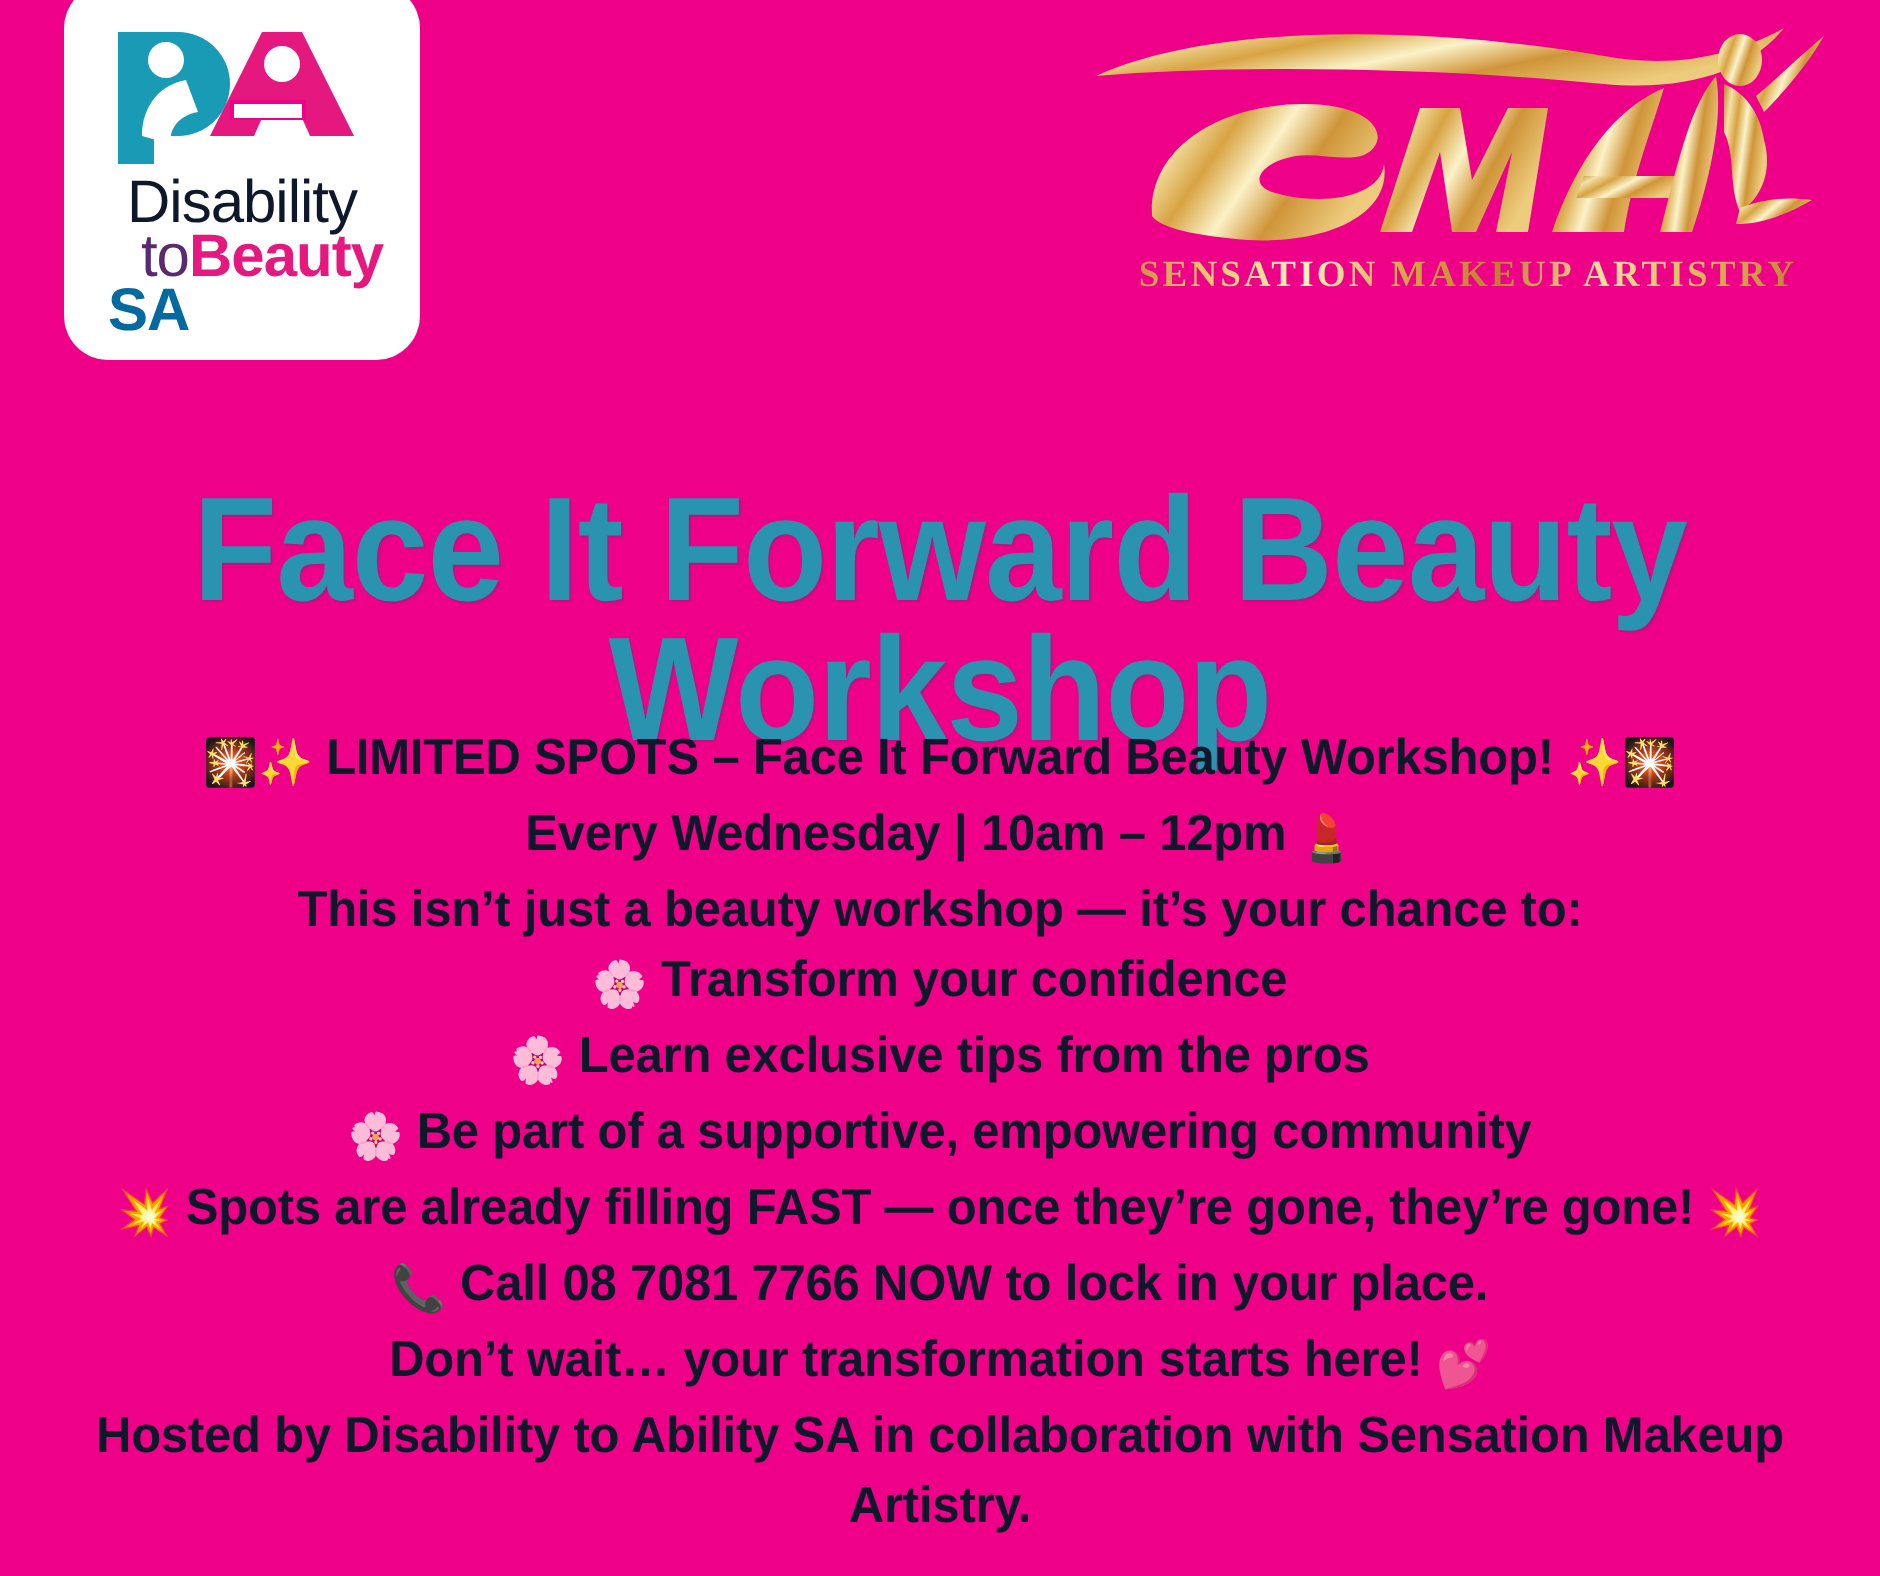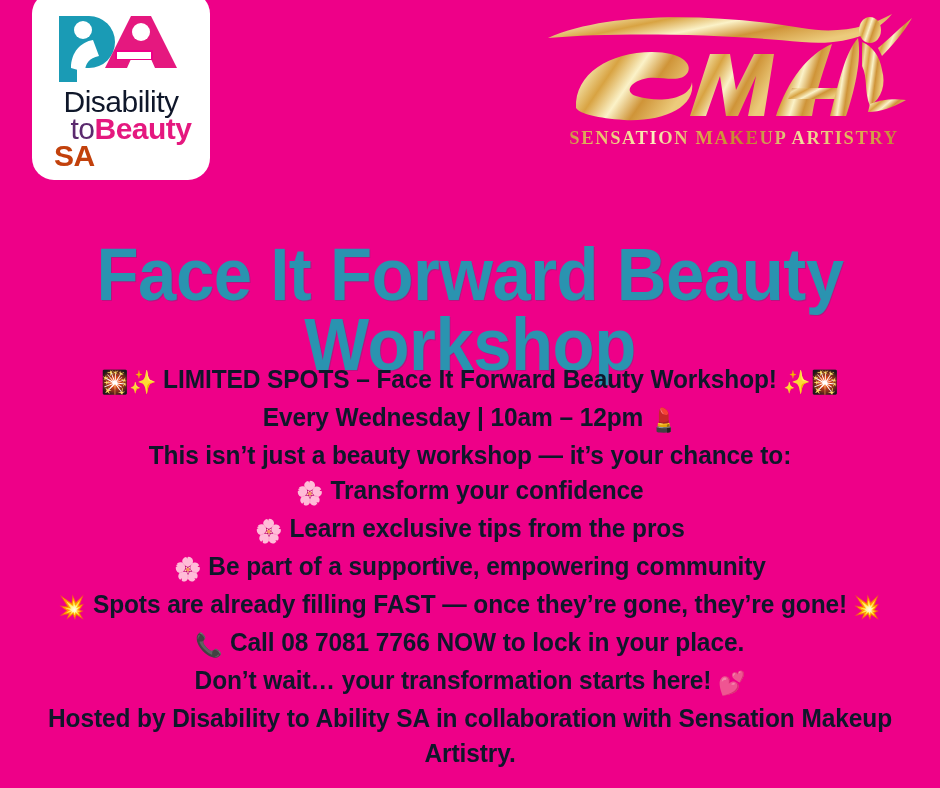--- a/index.html
+++ b/index.html
@@ -63,21 +63,21 @@
     color: #5b2a6e;
     font-weight: 400;
     margin-left: 20px;
   }
   #dta-ability {
     color: #e5187f;
     font-weight: 700;
   }
   #dta-sa {
     font-size: 30px;
-    color: #c2410c;
+    color: #0369a1;
     font-weight: 700;
     align-self: flex-start;
     margin-left: 12px;
     margin-top: -3px;
   }
 
   
   #sma-logo {
     position: absolute;
     left: 540px;

